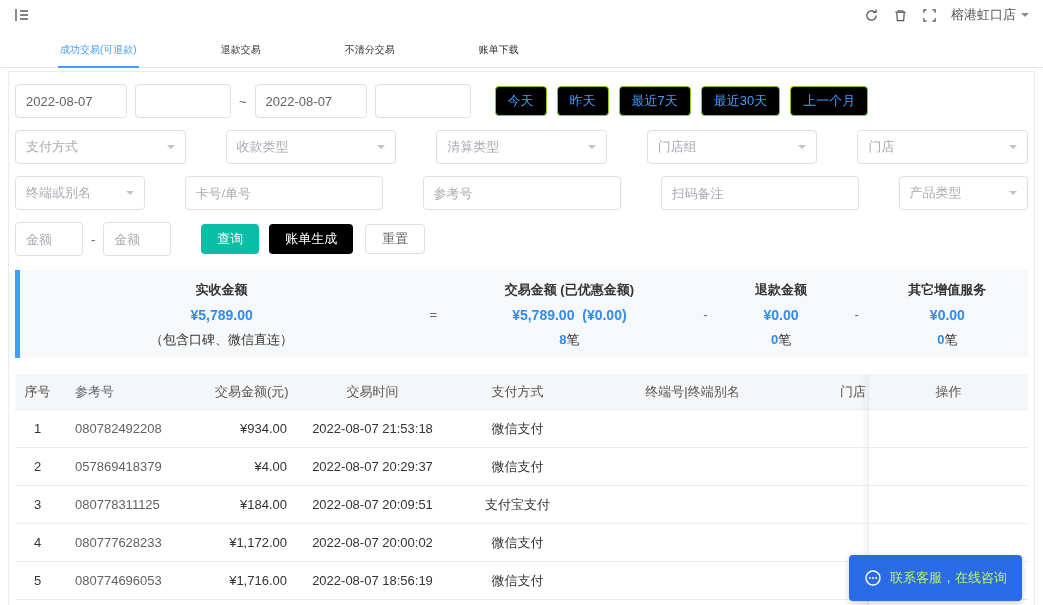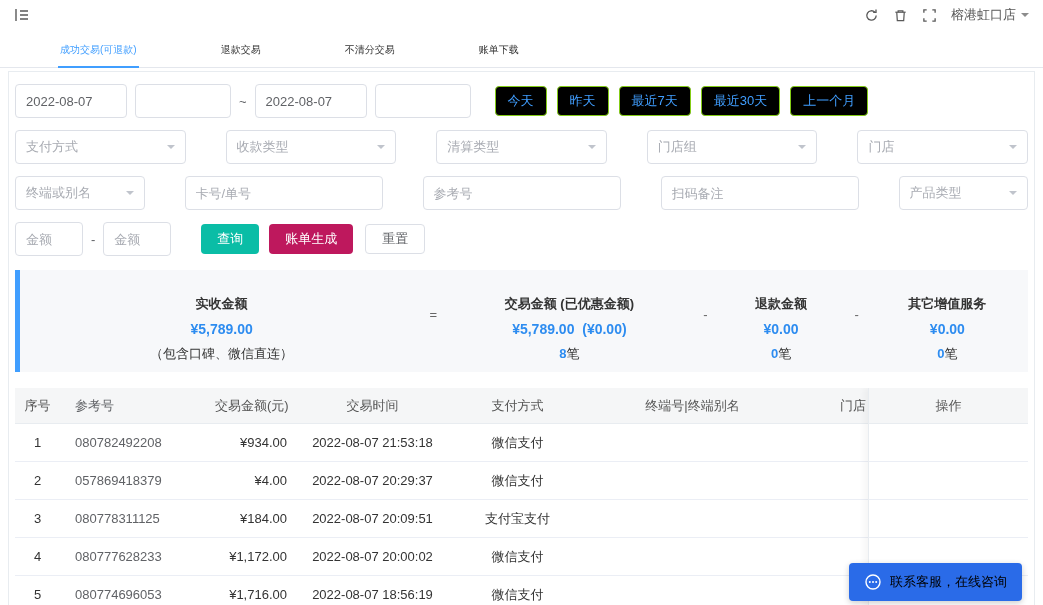--- a/index.html
+++ b/index.html
@@ -61,30 +61,30 @@
   }
   .quick-btn.first { margin-left: 24px; }
   .grid5 { display: grid; grid-template-columns: repeat(5, 1fr); gap: 40px; margin-bottom: 12px; }
   .w-amt { width: 68px; }
   .amt-sep { margin: 0 8px; color: #606266; }
   .btn {
     height: 30px; border: none; border-radius: 4px; padding: 0 16px;
     font-size: 13px; color: #fff; cursor: pointer; font-family: inherit;
   }
   .btn-query { background: #0abda6; margin-left: 30px; }
-  .btn-bill  { background: #be185d; margin-left: 10px; }
+  .btn-bill  { background: #000000; margin-left: 10px; }
   .btn-reset {
     background: #fff; color: #606266; border: 1px solid #dcdfe6; margin-left: 12px;
   }
   
   .summary {
     margin-top: 14px; background: #f7f8fa; border-left: 5px solid #409eff;
     display: flex; padding: 11px 0 9px 0;
   }
-  .sum-col { text-align: center; margin-top: 14px; }
+  .sum-col { text-align: center; }
   .sum-col .lbl { font-weight: bold; color: #333; margin-bottom: 8px; }
   .sum-col .val { color: #2d8cf0; font-weight: bold; font-size: 14px; margin-bottom: 8px; }
   .sum-col .sub { color: #333; }
   .sum-col .cnt { color: #2d8cf0; font-weight: bold; }
   .sum-op { width: 30px; text-align: center; color: #666; padding-top: 26px; }
   .c-received { flex: 0 0 40%; }
   .c-trans { flex: 0 0 25%; }
   .c-refund { flex: 0 0 13%; }
   .c-vas { flex: 0 0 16%; }
   
@@ -106,22 +106,22 @@
     box-shadow: -4px 0 6px rgba(0,0,0,0.04);
   }
   .op-head {
     height: 36px; background: #f5f6f7; border-bottom: 1px solid #e8ecf0;
     display: flex; align-items: center; justify-content: center; color: #555;
   }
   .op-cell { height: 38px; border-bottom: 1px solid #ebeef5; }
   
   .support-btn {
     position: absolute; right: 21px; bottom: 4px; z-index: 20;
-    height: 38px; display: flex; align-items: center; gap: 8px;
-    background: #2a6be8; color: #000000; border-radius: 4px; padding: 0 15px;
+    height: 46px; display: flex; align-items: center; gap: 8px;
+    background: #2a6be8; color: #bef264; border-radius: 4px; padding: 0 15px;
     font-size: 13px; cursor: pointer; box-shadow: 0 2px 6px rgba(0,0,0,0.2);
   }
 </style>
 </head>
 <body>
 
 <div class="topbar">
   <span class="icon-btn">
     <svg width="16" height="16" viewBox="0 0 16 16" fill="none" stroke="#595959" stroke-width="1.4">
       <path d="M2 2v12"></path>

